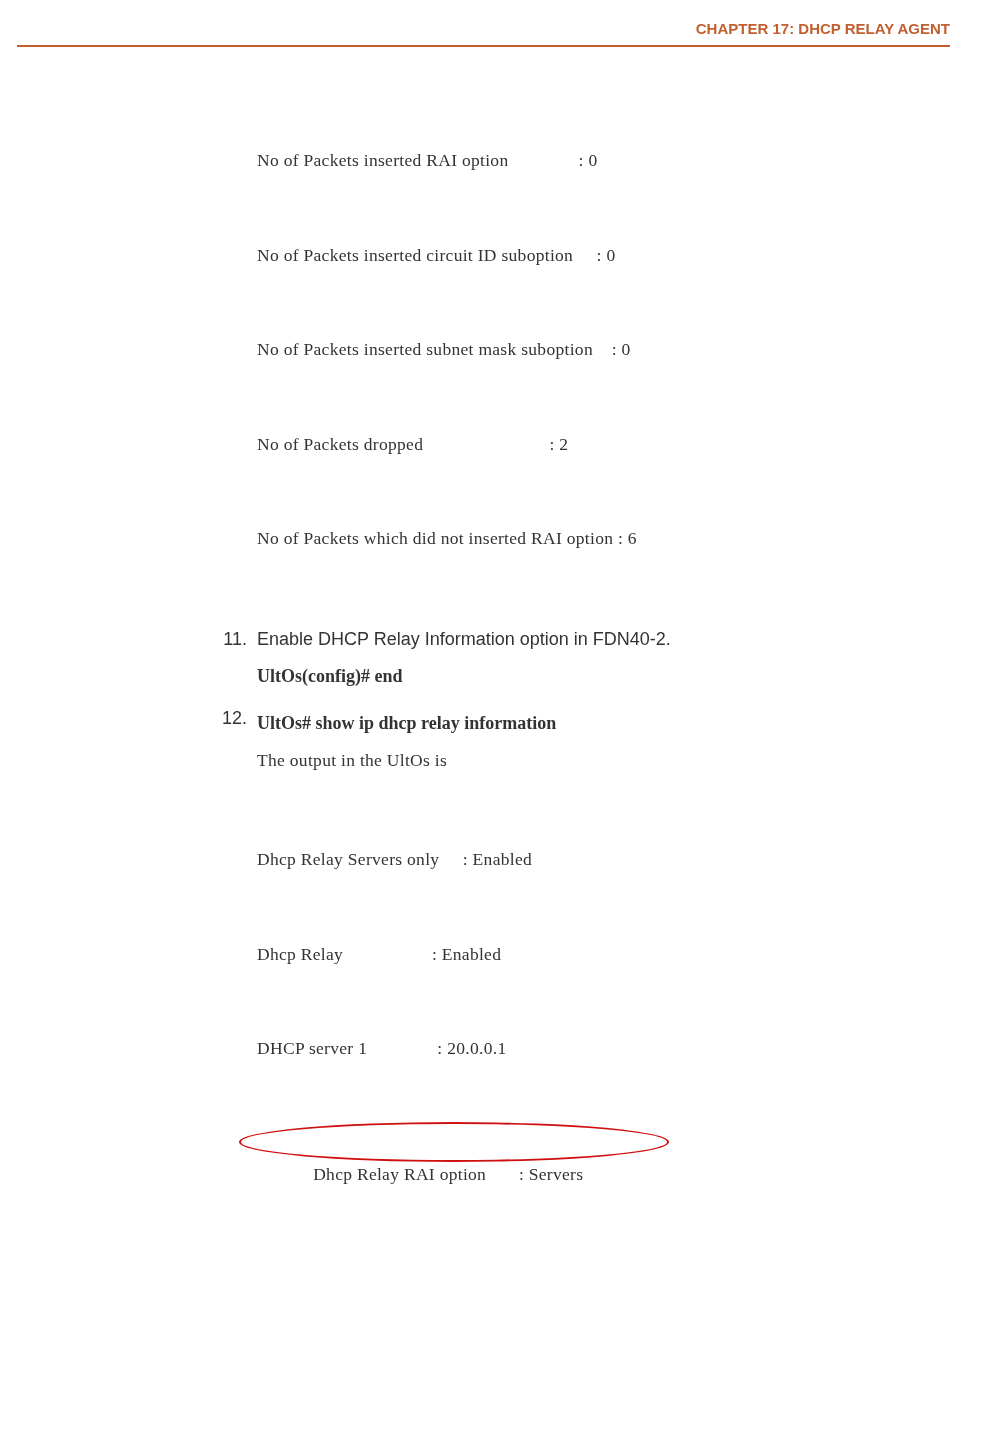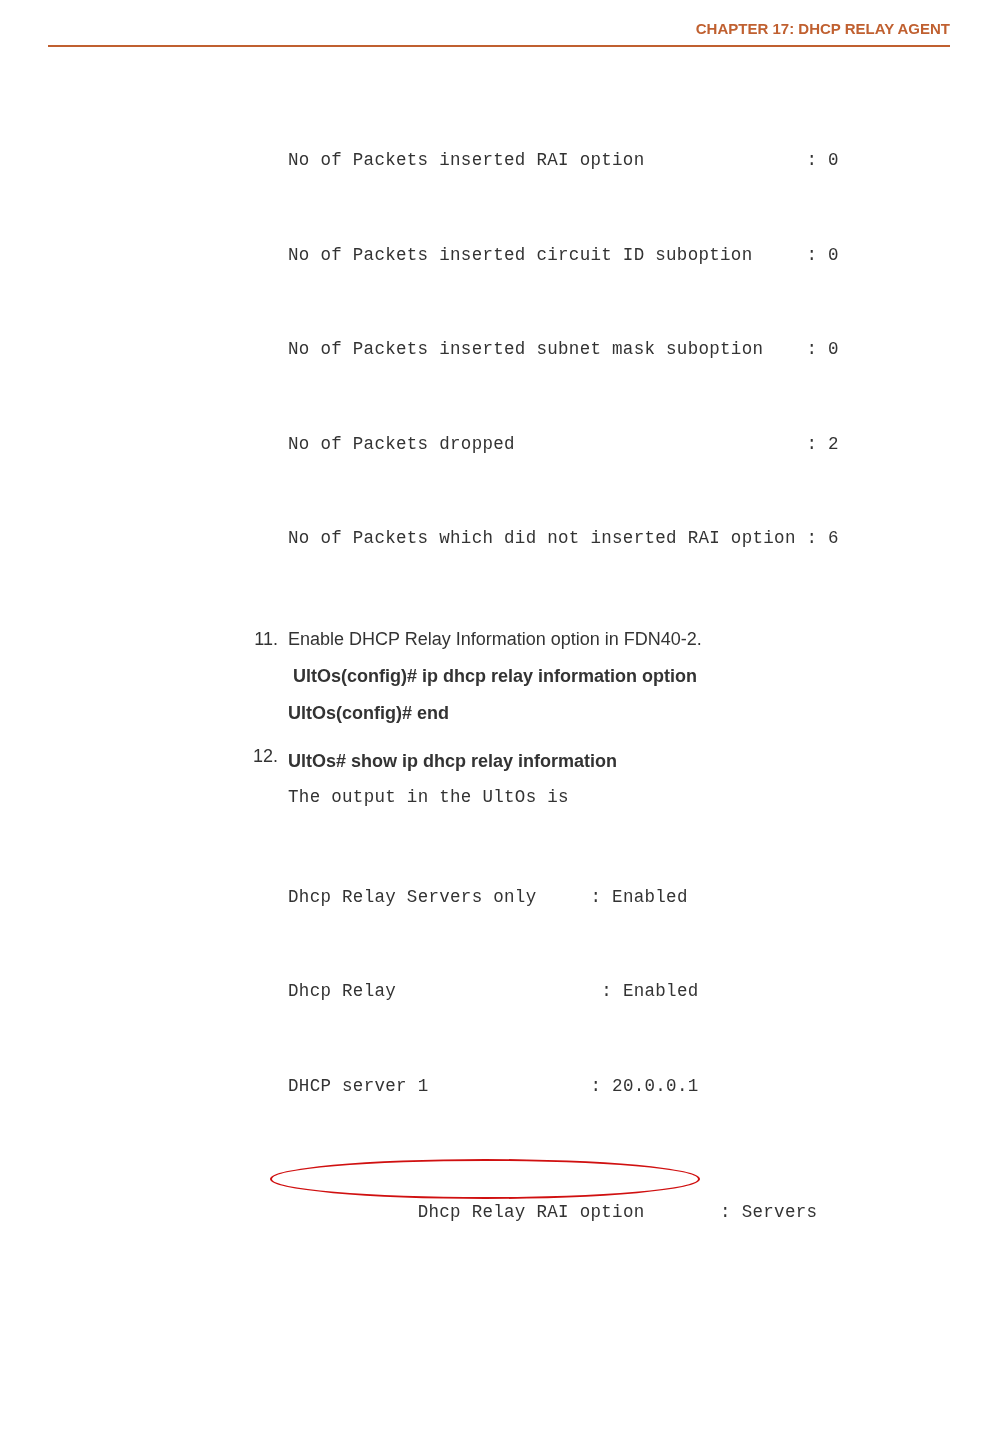--- a/index.html
+++ b/index.html
@@ -11,21 +11,21 @@
       font-family: Arial, Helvetica, sans-serif;
       width: 985px;
       height: 1450px;
       background: white;
       position: relative;
       padding: 0;
     }
     .page {
       width: 100%;
       height: 100%;
-      padding: 20px 35px 15px 48px;
+      padding: 20px 35px 15px 17px;
       display: flex;
       flex-direction: column;
     }
     .header {
       text-align: right;
       color: #c06030;
       font-weight: bold;
       font-size: 15px;
       padding-bottom: 8px;
       border-bottom: 2px solid #c06030;
@@ -58,20 +58,21 @@
       text-align: right;
       padding-right: 10px;
     }
     .step-body {
       flex: 1;
     }
     .indent {
       margin-left: 0px;
       margin-top: 5px;
       margin-bottom: 5px;
+      font-family: Liberation Serif, serif;
     }
     .circled-wrap {
       position: relative;
     }
     .oval {
       position: absolute;
       border: 2.5px solid #d01010;
       border-radius: 50% / 50%;
       left: -18px;
       top: -6px;
@@ -93,21 +94,20 @@
       <div>No of Packets inserted circuit ID suboption     : 0</div>
       <div>No of Packets inserted subnet mask suboption    : 0</div>
       <div>No of Packets dropped                           : 2</div>
       <div>No of Packets which did not inserted RAI option : 6</div>
     </div>
 
     <div class="step">
       <div class="step-num">11.</div>
       <div class="step-body">
         <div>Enable DHCP Relay Information option in FDN40-2.</div>
-        <div class="bold indent" style="margin-left:5px;">UltOs(config)# ip dhcp relay information option</div>
         <div class="bold indent">UltOs(config)# end</div>
       </div>
     </div>
 
     <div class="step">
       <div class="step-num">12.</div>
       <div class="step-body">
         <div class="bold indent">UltOs# show ip dhcp relay information</div>
         <div class="mono indent">The output in the UltOs is</div>
         <div class="mono indent">

